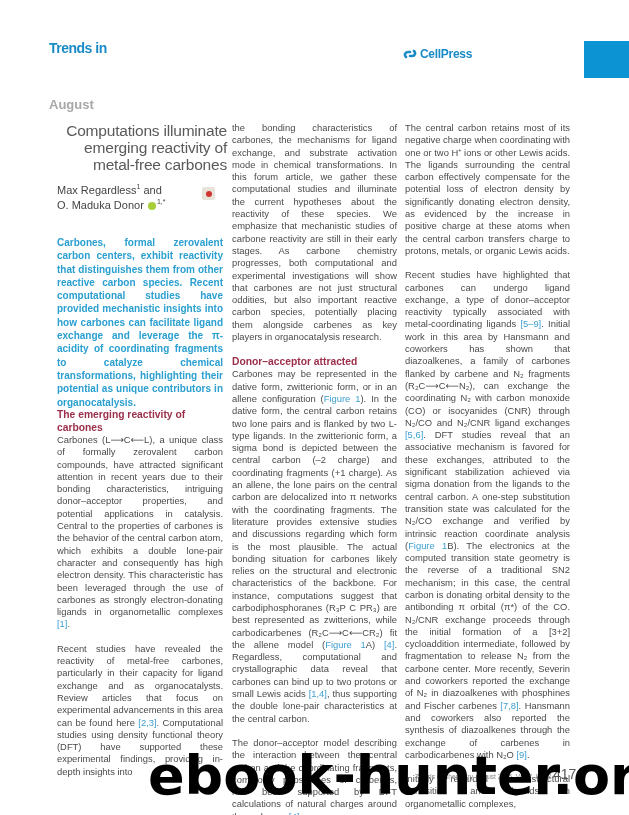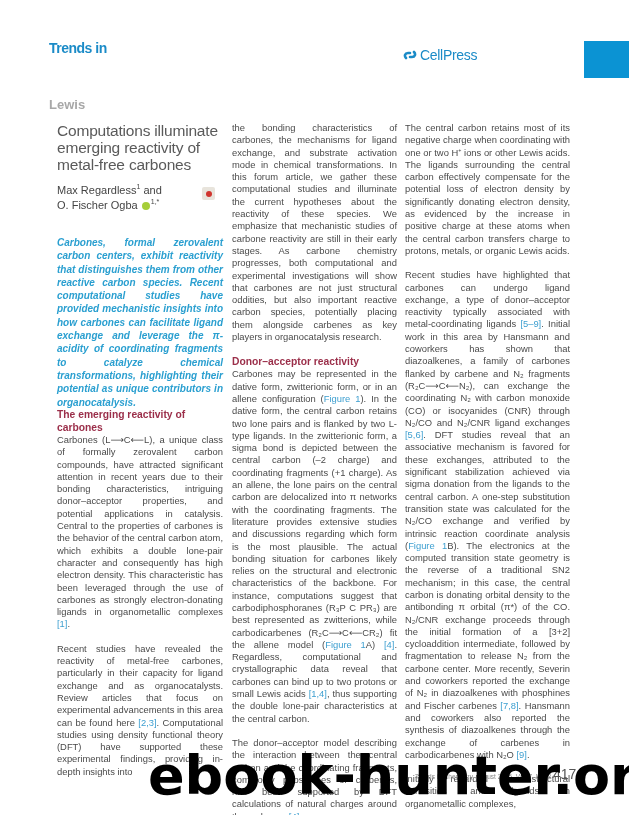--- a/index.html
+++ b/index.html
@@ -3,39 +3,39 @@
 <meta charset="utf-8">
 <style>
   * { box-sizing: border-box; margin: 0; padding: 0; }
   html, body { width: 629px; height: 815px; background: #ffffff; overflow: hidden; }
   body { position: relative; font-family: "Liberation Sans", sans-serif; color: #3a3a3a; }
 
   .journal-logo { position: absolute; left: 49px; top: 40px; color: #1b8bc7; font-weight: bold; letter-spacing: -0.5px; text-align: right; }
   .journal-logo .line1 { font-size: 14px; line-height: 16px; }
   .journal-logo .line2 { font-size: 21px; line-height: 22px; }
 
-  .cellpress { position: absolute; left: 403px; top: 47px; display: flex; align-items: center; color: #1b8bc7; font-weight: normal; font-size: 14px; letter-spacing: -0.3px; }
+  .cellpress { position: absolute; left: 403px; top: 47px; display: flex; align-items: center; color: #1b8bc7; font-weight: bold; font-size: 12px; letter-spacing: -0.3px; }
   .cellpress svg { width: 14px; height: 14px; margin-right: 3px; }
   .blue-tab { position: absolute; left: 584px; top: 41px; width: 45px; height: 37px; background: #0b93d3; }
 
   .section-label { position: absolute; left: 49px; top: 97px; font-size: 13px; font-weight: bold; color: #a8a8a8; }
 
-  .title { position: absolute; left: 57px; top: 122px; width: 170px; font-size: 15.5px; line-height: 17px; color: #5a5a5a; font-weight: normal; letter-spacing: -0.2px; }
+  .title { position: absolute; left: 57px; top: 122px; width: 170px; font-size: 15.5px; line-height: 17px; color: #5a5a5a; font-weight: normal; letter-spacing: -0.2px; text-align: right; }
   .authors { position: absolute; left: 57px; top: 183px; width: 130px; font-size: 11px; line-height: 15px; color: #444; }
   .authors sup { font-size: 7px; }
   .orcid { display: inline-block; width: 8px; height: 8px; border-radius: 50%; background: #a6ce39; vertical-align: middle; margin: 0 1px; }
   .crossmark { position: absolute; left: 202px; top: 187px; width: 13px; height: 13px; border-radius: 2px; background: #e8e4dc; display: flex; align-items: center; justify-content: center; }
   .crossmark::after { content: ""; width: 6px; height: 6px; border-radius: 50%; background: #d0352f; }
 
   .col { position: absolute; font-size: 9.4px; line-height: 12.3px; color: #4a4a4a; text-align: justify; }
   .col1 { left: 57px; width: 166px; }
   .col2 { left: 232px; width: 165px; }
   .col3 { left: 405px; width: 165px; }
 
-  .abstract { position: absolute; left: 57px; top: 236px; width: 166px; font-size: 10px; line-height: 13.3px; color: #2a9fd0; font-weight: bold; text-align: justify; font-style: italic; }
+  .abstract { position: absolute; left: 57px; top: 236px; width: 166px; font-size: 10px; line-height: 13.3px; color: #2a9fd0; font-weight: bold; text-align: justify; }
 
   .heading { font-size: 10.3px; line-height: 13px; font-weight: bold; color: #9b2f4a; text-align: left; }
   .para { margin-bottom: 12px; }
   .ref { color: #3d9fd0; }
   sub, sup { font-size: 6.5px; line-height: 0; }
 
   .footer { position: absolute; left: 415px; top: 766px; font-size: 6.5px; color: #888; }
   .footer .pg { font-size: 14px; color: #555; }
 
   .watermark { position: absolute; left: 148px; top: 746px; font-family: "DejaVu Sans", sans-serif; font-weight: bold; font-size: 54px; color: #000; letter-spacing: 0px; line-height: 60px; white-space: nowrap; }
@@ -49,42 +49,42 @@
 
 <div class="cellpress">
   <svg viewBox="0 0 14 14">
     <path d="M3 10 C1 8, 2 5, 5 5 L7 5" stroke="#1b8bc7" stroke-width="2.6" fill="none" stroke-linecap="round"></path>
     <path d="M11 4 C13 6, 12 9, 9 9 L7 9" stroke="#1b8bc7" stroke-width="2.6" fill="none" stroke-linecap="round"></path>
   </svg>
   <span>CellPress</span>
 </div>
 <div class="blue-tab"></div>
 
-<div class="section-label">Lewis</div>
+<div class="section-label">August</div>
 
 <h1 class="title">Computations illuminate emerging reactivity of metal-free carbones</h1>
 
 <div class="authors">
   <span>Max Regardless</span><sup>1</sup><span> and</span><br>
-  <span>O. Fischer Ogba</span>
+  <span>O. Maduka Donor</span>
   <span class="orcid"></span><sup>1,*</sup>
 </div>
 <div class="crossmark"></div>
 
 <p class="abstract">Carbones, formal zerovalent carbon centers, exhibit reactivity that distinguishes them from other reactive carbon species. Recent computational studies have provided mechanistic insights into how carbones can facilitate ligand exchange and leverage the π-acidity of coordinating fragments to catalyze chemical transformations, highlighting their potential as unique contributors in organocatalysis.</p>
 
 <div class="col col1" style="top:408px;">
   <h2 class="heading">The emerging reactivity of carbones</h2>
   <p class="para"><span>Carbones (L⟶C⟵L), a unique class of formally zerovalent carbon compounds, have attracted significant attention in recent years due to their bonding characteristics, intriguing donor–acceptor properties, and potential applications in catalysis. Central to the properties of carbones is the behavior of the central carbon atom, which exhibits a double lone-pair character and consequently has high electron density. This characteristic has been leveraged through the use of carbones as strongly electron-donating ligands in organometallic complexes </span><a class="ref">[1]</a><span>.</span></p>
   <p class="para"><span>Recent studies have revealed the reactivity of metal-free carbones, particularly in their capacity for ligand exchange and as organocatalysts. Review articles that focus on experimental advancements in this area can be found here </span><a class="ref">[2,3]</a><span>. Computational studies using density functional theory (DFT) have supported these experimental findings, providing in-depth insights into</span></p>
 </div>
 
 <div class="col col2" style="top:122px;">
   <p class="para">the bonding characteristics of carbones, the mechanisms for ligand exchange, and substrate activation mode in chemical transformations. In this forum article, we gather these computational studies and illuminate the current hypotheses about the reactivity of these species. We emphasize that mechanistic studies of carbone reactivity are still in their early stages. As carbone chemistry progresses, both computational and experimental investigations will show that carbones are not just structural oddities, but also important reactive carbon species, potentially placing them alongside carbenes as key players in organocatalysis research.</p>
-  <h2 class="heading">Donor–acceptor reactivity</h2>
+  <h2 class="heading">Donor–acceptor attracted</h2>
   <p class="para"><span>Carbones may be represented in the dative form, zwitterionic form, or in an allene configuration (</span><a class="ref">Figure 1</a><span>). In the dative form, the central carbon retains two lone pairs and is flanked by two L-type ligands. In the zwitterionic form, a sigma bond is depicted between the central carbon (–2 charge) and coordinating fragments (+1 charge). As an allene, the lone pairs on the central carbon are delocalized into π networks with the coordinating fragments. The literature provides extensive studies and discussions regarding which form is the most plausible. The actual bonding situation for carbones likely relies on the structural and electronic characteristics of the backbone. For instance, computations suggest that carbodiphosphoranes (R₃P C PR₃) are best represented as zwitterions, while carbodicarbenes (R₂C⟶C⟵CR₂) fit the allene model (</span><a class="ref">Figure 1</a><span>A) </span><a class="ref">[4]</a><span>. Regardless, computational and crystallographic data reveal that carbones can bind up to two protons or small Lewis acids </span><a class="ref">[1,4]</a><span>, thus supporting the double lone-pair characteristics at the central carbon.</span></p>
   <p class="para"><span>The donor–acceptor model describing the interaction between the central carbon and the coordinating fragments, commonly phosphines or carbenes, has been supported by DFT calculations of natural charges around the carbones </span><a class="ref">[4]</a><span>.</span></p>
 </div>
 
 <div class="col col3" style="top:122px;">
   <p class="para">The central carbon retains most of its negative charge when coordinating with one or two H⁺ ions or other Lewis acids. The ligands surrounding the central carbon effectively compensate for the potential loss of electron density by significantly donating electron density, as evidenced by the increase in positive charge at these atoms when the central carbon transfers charge to protons, metals, or organic Lewis acids.</p>
   <p class="para"><span>Recent studies have highlighted that carbones can undergo ligand exchange, a type of donor–acceptor reactivity typically associated with metal-coordinating ligands </span><a class="ref">[5–9]</a><span>. Initial work in this area by Hansmann and coworkers has shown that diazoalkenes, a family of carbones flanked by carbene and N₂ fragments (R₂C⟶C⟵N₂), can exchange the coordinating N₂ with carbon monoxide (CO) or isocyanides (CNR) through N₂/CO and N₂/CNR ligand exchanges </span><a class="ref">[5,6]</a><span>. DFT studies reveal that an associative mechanism is favored for these exchanges, attributed to the significant stabilization achieved via sigma donation from the ligands to the central carbon. A one-step substitution transition state was calculated for the N₂/CO exchange and verified by intrinsic reaction coordinate analysis (</span><a class="ref">Figure 1</a><span>B). The electronics at the computed transition state geometry is the reverse of a traditional SN2 mechanism; in this case, the central carbon is donating orbital density to the antibonding π orbital (π*) of the CO. N₂/CNR exchange proceeds through the initial formation of a [3+2] cycloaddition intermediate, followed by fragmentation to release N₂ from the carbone center. More recently, Severin and coworkers reported the exchange of N₂ in diazoalkenes with phosphines and Fischer carbenes </span><a class="ref">[7,8]</a><span>. Hansmann and coworkers also reported the synthesis of diazoalkenes through the exchange of carbenes in carbodicarbenes with N₂O </span><a class="ref">[9]</a><span>.</span></p>
   <p class="para">Initially regarded as structural curiosities and ligands in organometallic complexes,</p>
 </div>
 

